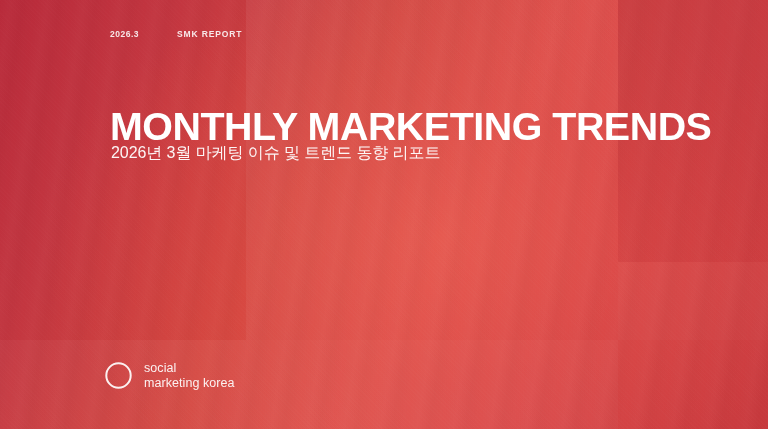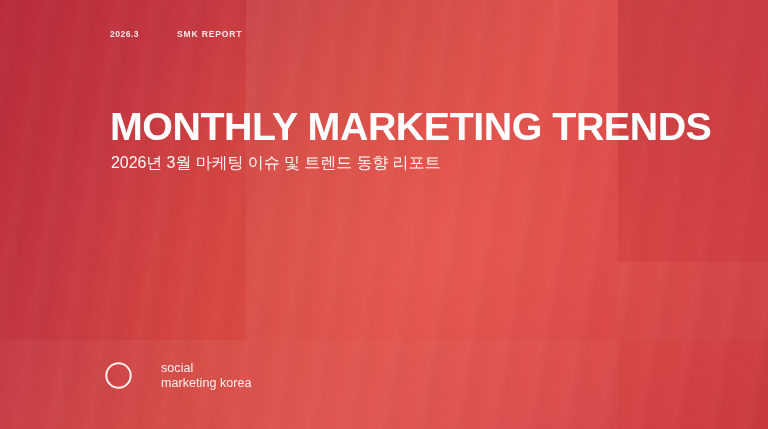--- a/index.html
+++ b/index.html
@@ -166,21 +166,21 @@
     letter-spacing: -0.012em;
     color: #ffffff;
     white-space: nowrap;
     transform: scaleX(1.01);
     transform-origin: left center;
   }
 
   .subhead {
     position: absolute;
     left: 111px;
-    top: 153px;
+    top: 143px;
     margin: 0;
     font-size: 16px;
     line-height: 1.25;
     font-weight: 400;
     letter-spacing: -0.005em;
     color: rgba(255,255,255,0.95);
     white-space: nowrap;
   }
 
   
@@ -196,21 +196,21 @@
     height: 29px;
     flex: 0 0 29px;
     display: block;
   }
   .logo-mark circle {
     fill: none;
     stroke: rgba(255,255,255,0.92);
     stroke-width: 2;
   }
   .logo-wordmark {
-    margin-left: 28px;
+    margin-left: 11px;
     display: flex;
     flex-direction: column;
     justify-content: center;
   }
   .logo-line {
     font-size: 12.5px;
     line-height: 1.15;
     font-weight: 400;
     letter-spacing: 0.005em;
     color: rgba(255,255,255,0.92);

